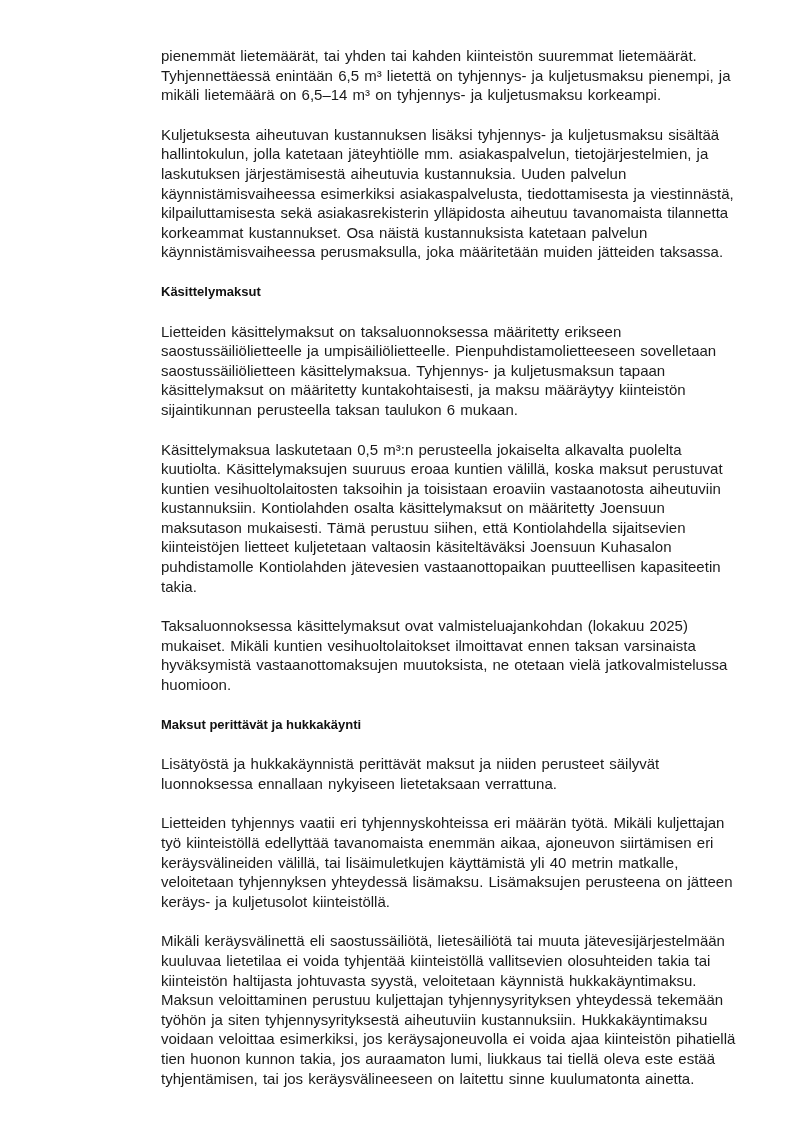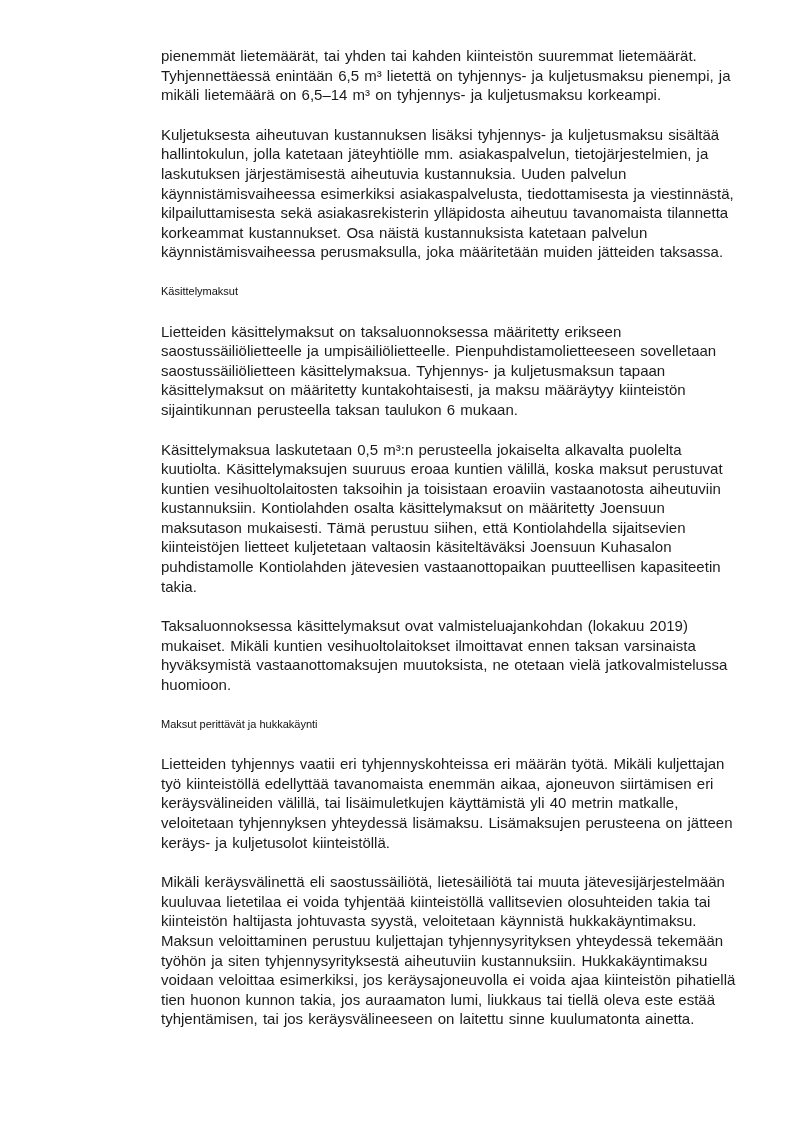--- a/index.html
+++ b/index.html
@@ -21,44 +21,45 @@
   }
   .doc-paragraph {
     font-size: 15px;
     line-height: 19.6px;
     margin: 0 0 20px 0;
     word-spacing: 1px;
     text-align: left;
     color: #1b1b1b;
   }
   .doc-heading {
-    font-size: 11px;
+    font-size: 13px;
     line-height: 19.6px;
-    font-weight: normal;
+    font-weight: bold;
     margin: 0 0 20px 0;
     color: #111111;
   }
 </style>
 </head>
 <body>
 
 <div class="page">
 
   <p class="doc-paragraph">pienemmät lietemäärät, tai yhden tai kahden kiinteistön suuremmat lietemäärät. Tyhjennettäessä enintään 6,5 m³ lietettä on tyhjennys- ja kuljetusmaksu pienempi, ja mikäli lietemäärä on 6,5–14 m³ on tyhjennys- ja kuljetusmaksu korkeampi.</p>
 
   <p class="doc-paragraph">Kuljetuksesta aiheutuvan kustannuksen lisäksi tyhjennys- ja kuljetusmaksu sisältää hallintokulun, jolla katetaan jäteyhtiölle mm. asiakaspalvelun, tietojärjestelmien, ja laskutuksen järjestämisestä aiheutuvia kustannuksia. Uuden palvelun käynnistämisvaiheessa esimerkiksi asiakaspalvelusta, tiedottamisesta ja viestinnästä, kilpailuttamisesta sekä asiakasrekisterin ylläpidosta aiheutuu tavanomaista tilannetta korkeammat kustannukset. Osa näistä kustannuksista katetaan palvelun käynnistämisvaiheessa perusmaksulla, joka määritetään muiden jätteiden taksassa.</p>
 
   <h2 class="doc-heading">Käsittelymaksut</h2>
 
   <p class="doc-paragraph">Lietteiden käsittelymaksut on taksaluonnoksessa määritetty erikseen saostussäiliölietteelle ja umpisäiliölietteelle. Pienpuhdistamolietteeseen sovelletaan saostussäiliölietteen käsittelymaksua. Tyhjennys- ja kuljetusmaksun tapaan käsittelymaksut on määritetty kuntakohtaisesti, ja maksu määräytyy kiinteistön sijaintikunnan perusteella taksan taulukon 6 mukaan.</p>
 
   <p class="doc-paragraph">Käsittelymaksua laskutetaan 0,5 m³:n perusteella jokaiselta alkavalta puolelta kuutiolta. Käsittelymaksujen suuruus eroaa kuntien välillä, koska maksut perustuvat kuntien vesihuoltolaitosten taksoihin ja toisistaan eroaviin vastaanotosta aiheutuviin kustannuksiin. Kontiolahden osalta käsittelymaksut on määritetty Joensuun maksutason mukaisesti. Tämä perustuu siihen, että Kontiolahdella sijaitsevien kiinteistöjen lietteet kuljetetaan valtaosin käsiteltäväksi Joensuun Kuhasalon puhdistamolle Kontiolahden jätevesien vastaanottopaikan puutteellisen kapasiteetin takia.</p>
 
-  <p class="doc-paragraph">Taksaluonnoksessa käsittelymaksut ovat valmisteluajankohdan (lokakuu 2019) mukaiset. Mikäli kuntien vesihuoltolaitokset ilmoittavat ennen taksan varsinaista hyväksymistä vastaanottomaksujen muutoksista, ne otetaan vielä jatkovalmistelussa huomioon.</p>
+  <p class="doc-paragraph">Taksaluonnoksessa käsittelymaksut ovat valmisteluajankohdan (lokakuu 2025) mukaiset. Mikäli kuntien vesihuoltolaitokset ilmoittavat ennen taksan varsinaista hyväksymistä vastaanottomaksujen muutoksista, ne otetaan vielä jatkovalmistelussa huomioon.</p>
 
   <h2 class="doc-heading">Maksut perittävät ja hukkakäynti</h2>
 
+  <p class="doc-paragraph">Lisätyöstä ja hukkakäynnistä perittävät maksut ja niiden perusteet säilyvät luonnoksessa ennallaan nykyiseen lietetaksaan verrattuna.</p>
 
   <p class="doc-paragraph">Lietteiden tyhjennys vaatii eri tyhjennyskohteissa eri määrän työtä. Mikäli kuljettajan työ kiinteistöllä edellyttää tavanomaista enemmän aikaa, ajoneuvon siirtämisen eri keräysvälineiden välillä, tai lisäimuletkujen käyttämistä yli 40 metrin matkalle, veloitetaan tyhjennyksen yhteydessä lisämaksu. Lisämaksujen perusteena on jätteen keräys- ja kuljetusolot kiinteistöllä.</p>
 
   <p class="doc-paragraph">Mikäli keräysvälinettä eli saostussäiliötä, lietesäiliötä tai muuta jätevesijärjestelmään kuuluvaa lietetilaa ei voida tyhjentää kiinteistöllä vallitsevien olosuhteiden takia tai kiinteistön haltijasta johtuvasta syystä, veloitetaan käynnistä hukkakäyntimaksu. Maksun veloittaminen perustuu kuljettajan tyhjennysyrityksen yhteydessä tekemään työhön ja siten tyhjennysyrityksestä aiheutuviin kustannuksiin. Hukkakäyntimaksu voidaan veloittaa esimerkiksi, jos keräysajoneuvolla ei voida ajaa kiinteistön pihatiellä tien huonon kunnon takia, jos auraamaton lumi, liukkaus tai tiellä oleva este estää tyhjentämisen, tai jos keräysvälineeseen on laitettu sinne kuulumatonta ainetta.</p>
 
 </div>
 
 </body></html>

